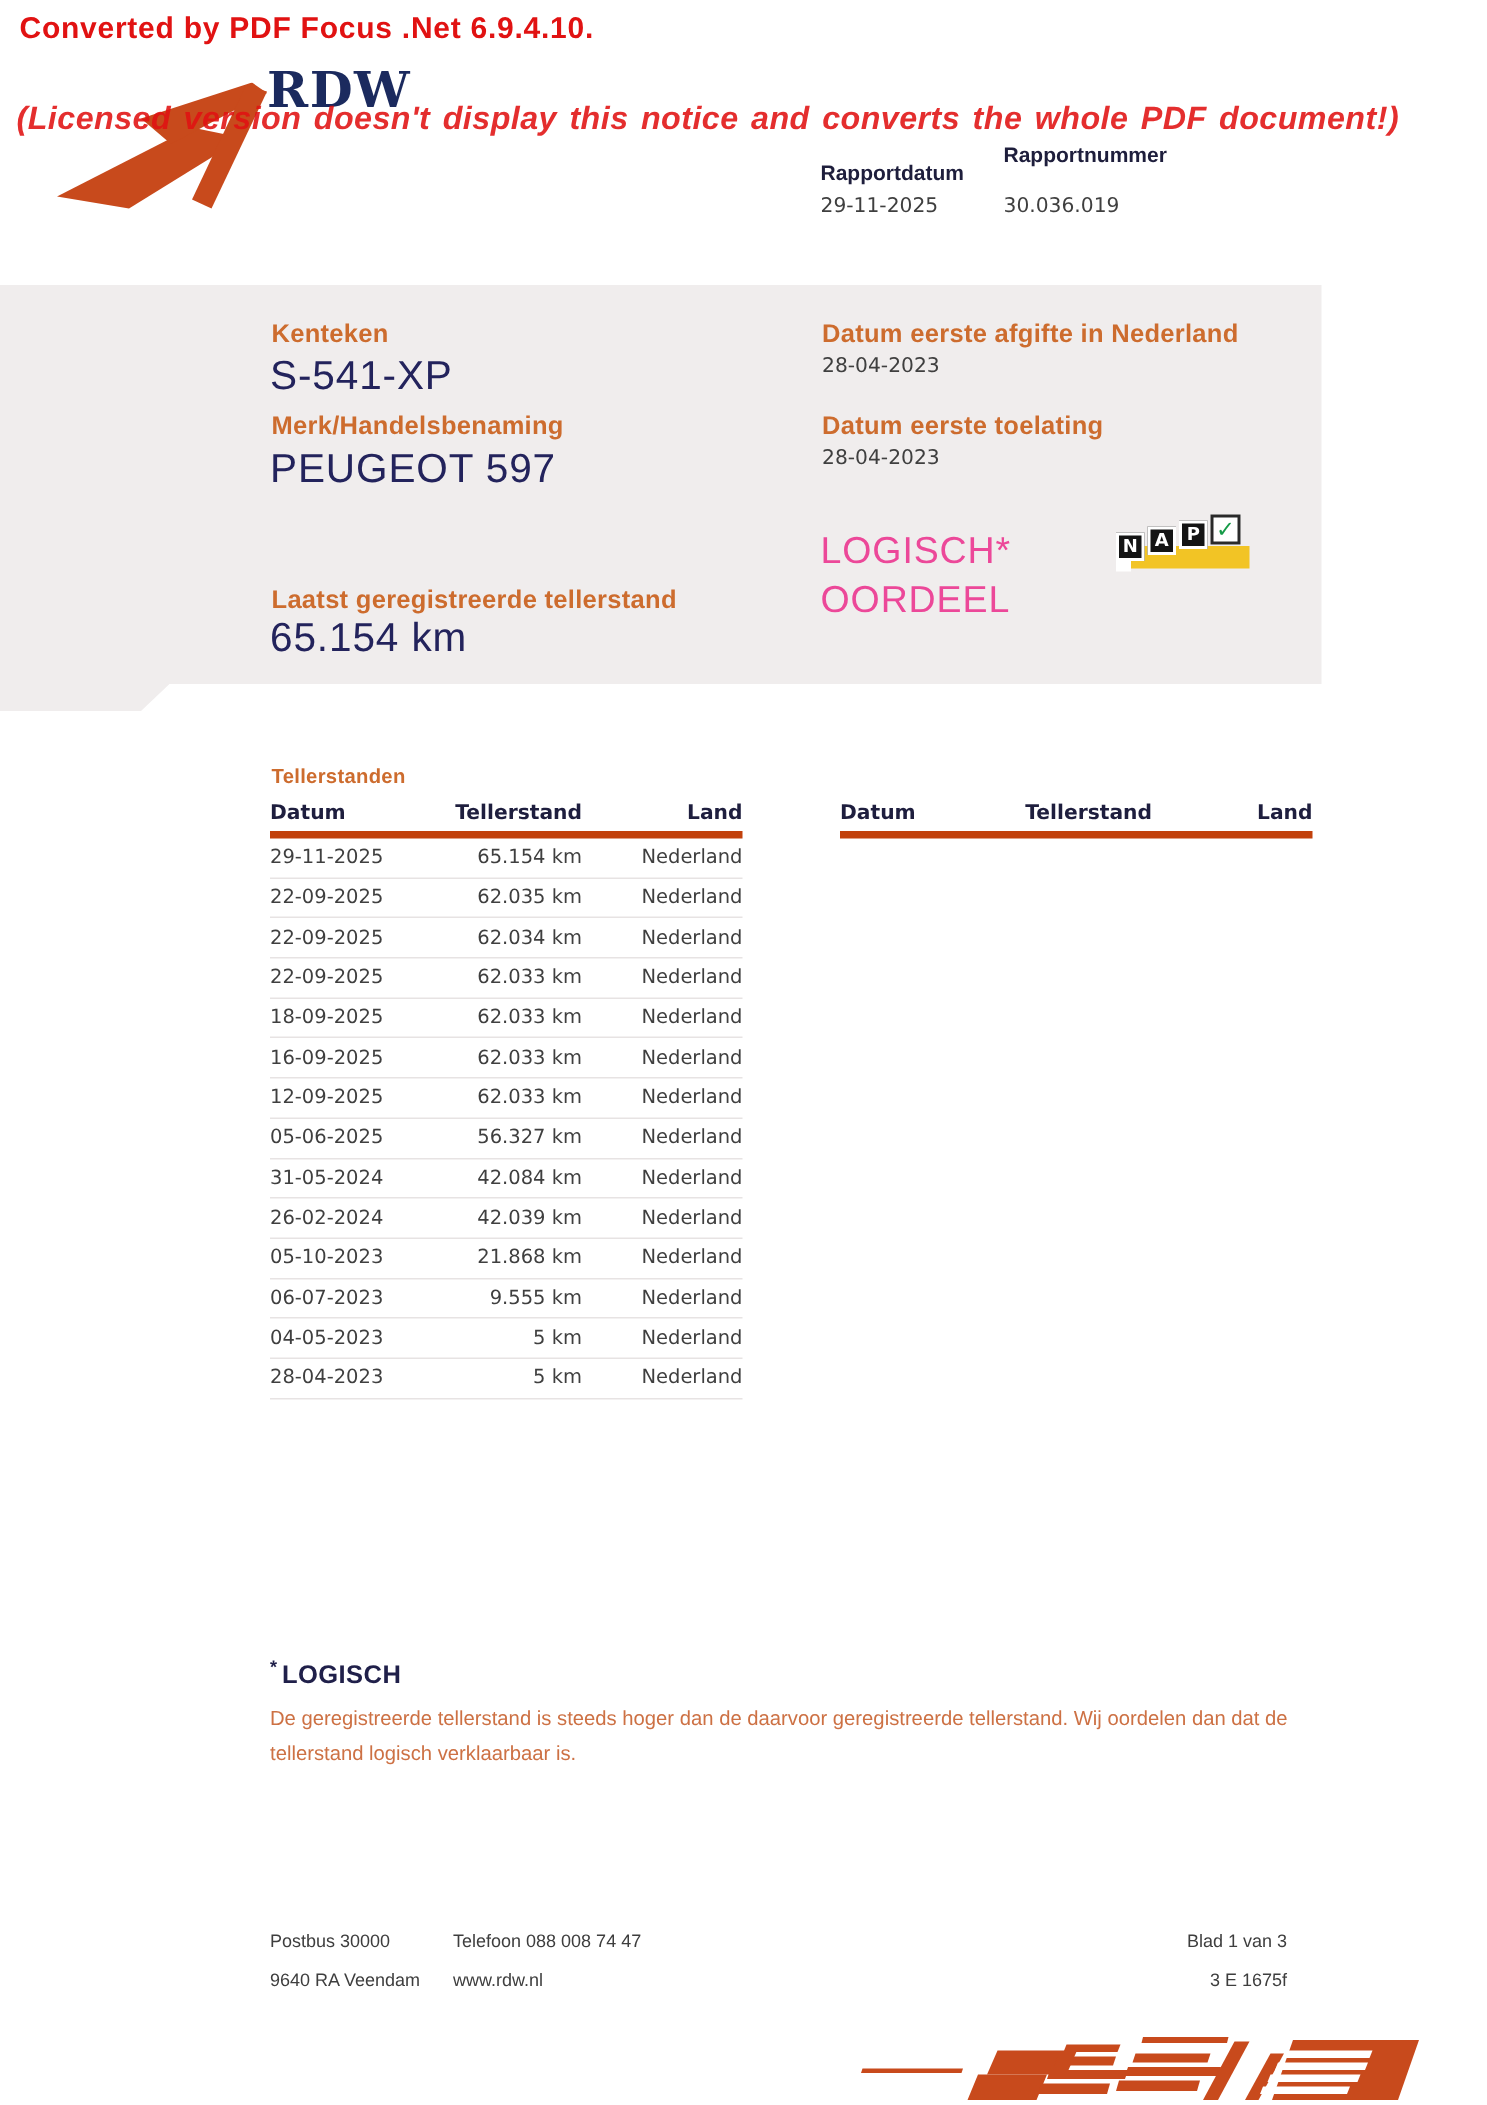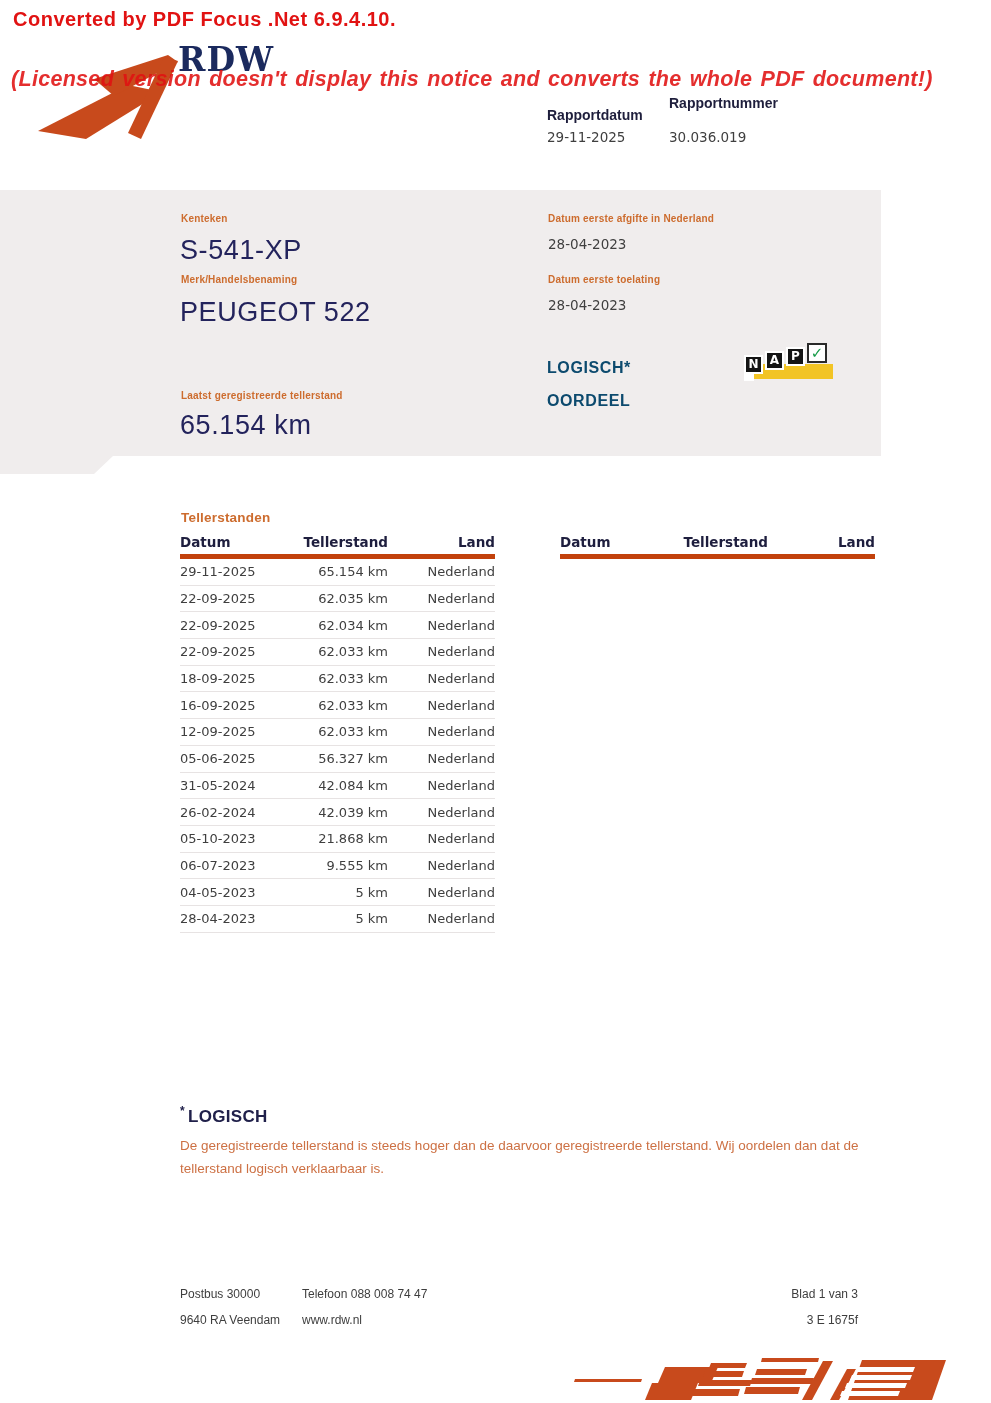--- a/index.html
+++ b/index.html
@@ -33,31 +33,31 @@
   .meta-label { position:absolute; font-size:14px; font-weight:bold; color:#1e1e3c; white-space:nowrap; }
   .meta-value { position:absolute; font-size:13.5px; color:#3f3f3f; font-family:"DejaVu Sans", sans-serif; white-space:nowrap; }
   .m-date-l { left:547px; top:107px; }  .m-date-v { left:547px; top:129px; }
   .m-num-l  { left:669px; top:95px; }  .m-num-v  { left:669px; top:129px; }
   
   .panel { position:absolute; left:0; top:190px; width:881px; height:266px; background:#f0eded; }
   .panel-tab {
     position:absolute; left:0; top:456px; width:130px; height:18px; background:#f0eded;
     clip-path:polygon(0 0, 113px 0, 94px 100%, 0 100%);
   }
-  .olabel { position:absolute; font-size:10px; font-weight:bold; color:#cd6c2e; letter-spacing:.2px; white-space:nowrap; }
+  .olabel { position:absolute; font-size:17px; font-weight:bold; color:#cd6c2e; letter-spacing:.2px; white-space:nowrap; }
   .bigval { position:absolute; font-size:27px; color:#23235c; letter-spacing:.6px; white-space:nowrap;text-align:right; }
   .sval   { position:absolute; font-size:13.5px; color:#3f3f3f; font-family:"DejaVu Sans", sans-serif; white-space:nowrap; }
   .kenteken-l { left:181px; top:213px; }  .kenteken-v { left:180px; top:235px; }
   .merk-l     { left:181px; top:274px; }  .merk-v     { left:180px; top:297px; }
   .teller-l   { left:181px; top:390px; }  .teller-v   { left:180px; top:410px; }
   .afgifte-l  { left:548px; top:213px; }  .afgifte-v  { left:548px; top:236px; }
   .toelating-l{ left:548px; top:274px; }  .toelating-v{ left:548px; top:297px; }
   .oordeel {
     position:absolute; left:547px; top:351px;
-    font-size:16px; font-weight:bold; color:#0c4a6e; letter-spacing:.6px; line-height:33px;
+    font-size:25px; font-weight:normal; color:#ec4899; letter-spacing:.6px; line-height:33px;
   }
   
   .nap { position:absolute; left:744px; top:343px; width:92px; height:40px; }
   .nap-yellow { position:absolute; left:9px; top:21px; width:80px; height:15px; background:#f2c425; }
   .nap-notch  { position:absolute; left:0px; top:29px; width:10px; height:9px; background:#fff; }
   .nap-sq {
     position:absolute; width:19px; height:19px; background:#141414; color:#fff;
     border:2px solid #fff; text-align:center;
     font:bold 12px/15px "DejaVu Sans", sans-serif;
   }
@@ -125,21 +125,21 @@
   <div class="meta-label m-num-l">Rapportnummer</div>
   <div class="meta-value m-num-v">30.036.019</div>
 
   <div class="panel"></div>
   <div class="panel-tab"></div>
 
   <div class="olabel kenteken-l">Kenteken</div>
   <div class="bigval kenteken-v">S-541-XP</div>
 
   <div class="olabel merk-l">Merk/Handelsbenaming</div>
-  <div class="bigval merk-v">PEUGEOT 522</div>
+  <div class="bigval merk-v">PEUGEOT 597</div>
 
   <div class="olabel teller-l">Laatst geregistreerde tellerstand</div>
   <div class="bigval teller-v">65.154 km</div>
 
   <div class="olabel afgifte-l">Datum eerste afgifte in Nederland</div>
   <div class="sval afgifte-v">28-04-2023</div>
 
   <div class="olabel toelating-l">Datum eerste toelating</div>
   <div class="sval toelating-v">28-04-2023</div>
 

